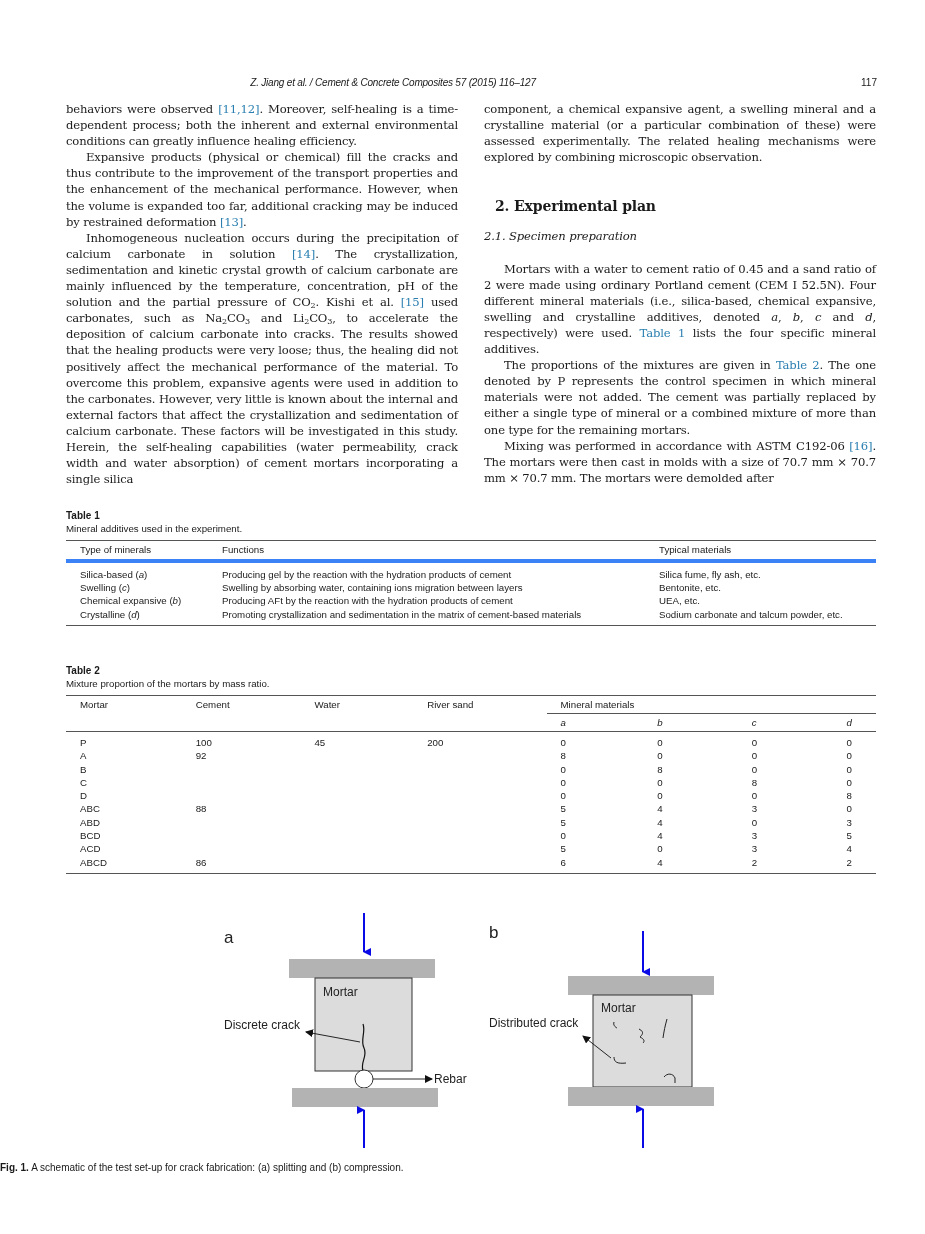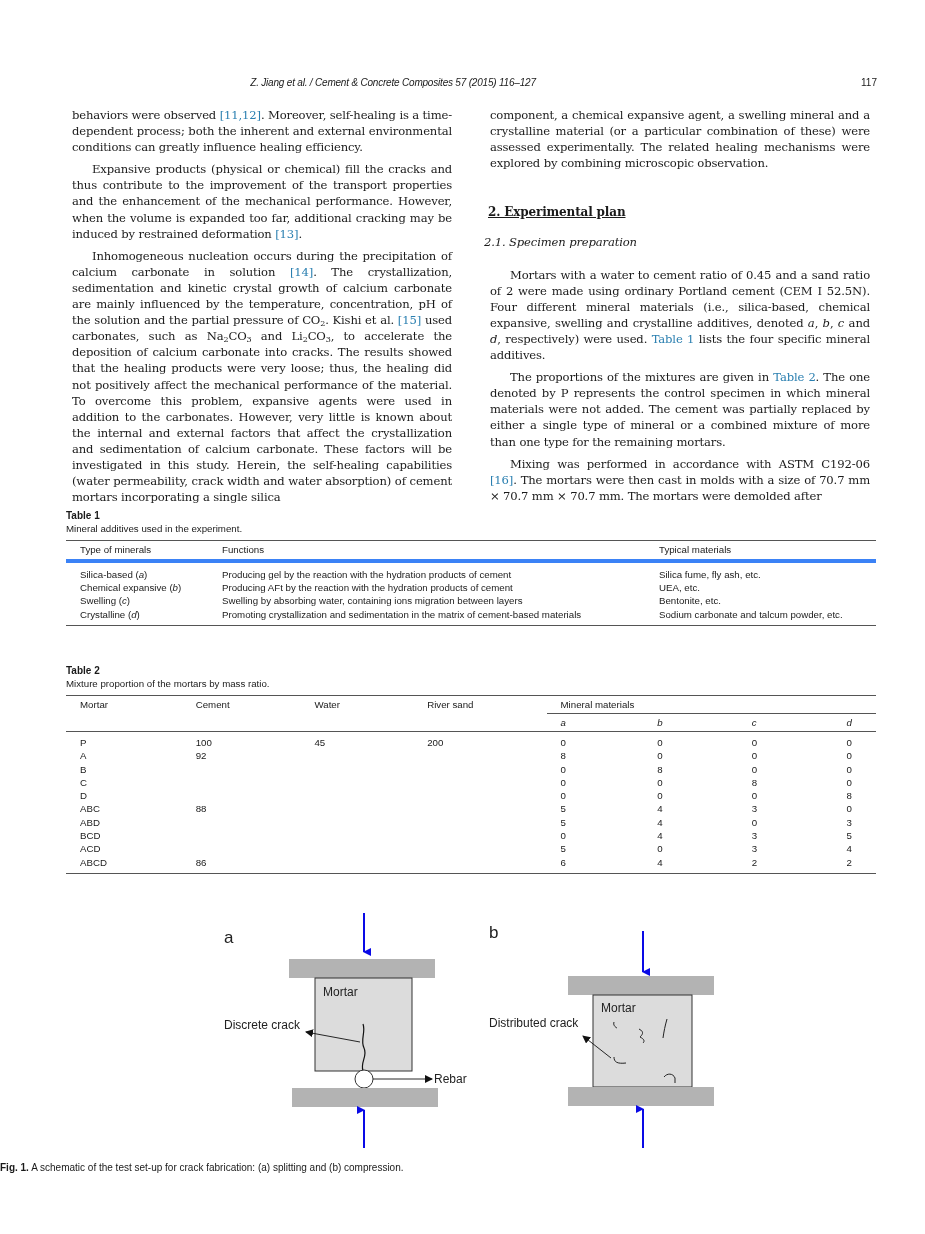--- a/index.html
+++ b/index.html
@@ -4,25 +4,25 @@
 <style>
   html, body { margin: 0; padding: 0; background: #ffffff; }
   body { width: 925px; height: 1234px; position: relative; overflow: hidden; font-family: "DejaVu Serif", "Liberation Serif", serif; color: #1a1a1a; }
   .running-head { position: absolute; top: 77px; left: 0; width: 925px; font-family: "Liberation Sans", sans-serif; font-size: 10px; }
   .running-head .title { position: absolute; left: 0; width: 786px; text-align: center; font-style: italic; letter-spacing: -0.2px; }
   .running-head .pnum { position: absolute; right: 48px; }
 
   .col { position: absolute; top: 101px; width: 392px; font-size: 11.6px; line-height: 16.1px; text-align: justify; letter-spacing: -0.15px; }
   .col.left { left: 66px; }
   .col.right { left: 484px; }
-  .col p { margin: 6px; text-indent: 20px; }
+  .col p { margin: 0; text-indent: 20px; }
   .col p.noindent { text-indent: 0; }
   .ref { color: #2a7fb0; }
   sub { font-size: 8px; line-height: 0; vertical-align: -2px; }
-  .sec-head { font-weight: bold; font-size: 12px; margin: 33px 0 0 4px; text-decoration: underline; }
+  .sec-head { font-weight: bold; font-size: 14px; margin: 33px 0 0 11px; }
   .subsec-head { font-style: italic; margin: 14px 0 16px 0; }
 
   .tbl-wrap { position: absolute; left: 66px; width: 810px; font-family: "Liberation Sans", sans-serif; font-size: 9.7px; }
   .tbl-label { font-weight: bold; font-size: 10px; line-height: 13px; }
   .tbl-caption { font-size: 9.7px; line-height: 13px; }
   table { border-collapse: collapse; width: 810px; margin-top: 5px; }
   table th { font-weight: normal; text-align: left; }
   .t1 table { border-top: 1.2px solid #555; border-bottom: 1.2px solid #555; }
   .t1 th { padding: 2px 0 3px 14px; border-bottom: 4px solid #3b82f6; height: 13px; }
   .t1 td { padding: 0 0 0 14px; line-height: 13.2px; }
@@ -82,28 +82,28 @@
         <th>Typical materials</th>
       </tr>
     </thead>
     <tbody>
       <tr class="first">
         <td><span>Silica-based (</span><i>a</i><span>)</span></td>
         <td>Producing gel by the reaction with the hydration products of cement</td>
         <td>Silica fume, fly ash, etc.</td>
       </tr>
       <tr>
+        <td><span>Swelling (</span><i>c</i><span>)</span></td>
+        <td>Swelling by absorbing water, containing ions migration between layers</td>
+        <td>Bentonite, etc.</td>
+      </tr>
+      <tr>
         <td><span>Chemical expansive (</span><i>b</i><span>)</span></td>
         <td>Producing AFt by the reaction with the hydration products of cement</td>
         <td>UEA, etc.</td>
-      </tr>
-      <tr>
-        <td><span>Swelling (</span><i>c</i><span>)</span></td>
-        <td>Swelling by absorbing water, containing ions migration between layers</td>
-        <td>Bentonite, etc.</td>
       </tr>
       <tr class="last">
         <td><span>Crystalline (</span><i>d</i><span>)</span></td>
         <td>Promoting crystallization and sedimentation in the matrix of cement-based materials</td>
         <td>Sodium carbonate and talcum powder, etc.</td>
       </tr>
     </tbody>
   </table>
 </div>
 

